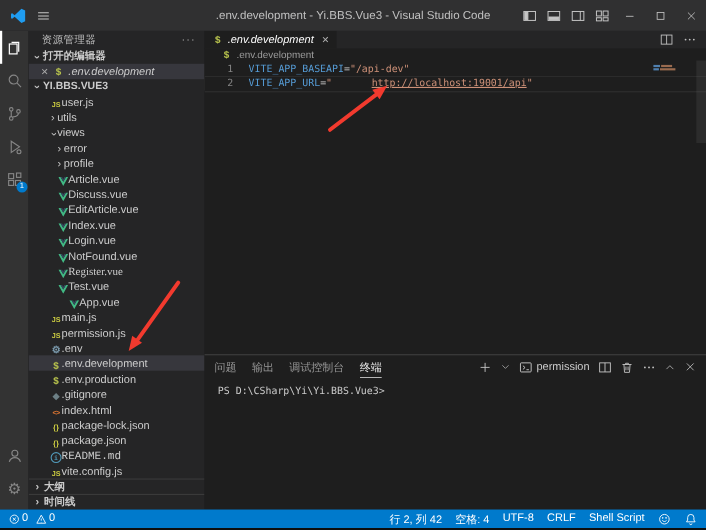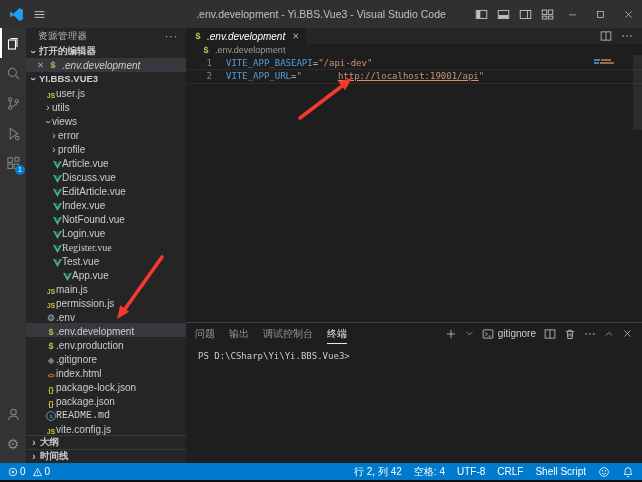--- a/index.html
+++ b/index.html
@@ -302,30 +302,30 @@
             </span>
             <span>Index.vue</span>
           </div>
           <div class="tree-row" style="padding-left: 26px;">
             <span class="fi">
               <svg width="9" height="8" viewBox="0 0 10 9">
                 <path fill="#41b883" d="M0 0h2.2L5 4.8 7.8 0H10L5 9z"></path>
                 <path fill="#35495e" d="M2.2 0h1.6L5 2.1 6.2 0h1.6L5 4.8z"></path>
               </svg>
             </span>
+            <span>Login.vue</span>
+          </div>
+          <div class="tree-row" style="padding-left: 26px;">
+            <span class="fi">
+              <svg width="9" height="8" viewBox="0 0 10 9">
+                <path fill="#41b883" d="M0 0h2.2L5 4.8 7.8 0H10L5 9z"></path>
+                <path fill="#35495e" d="M2.2 0h1.6L5 2.1 6.2 0h1.6L5 4.8z"></path>
+              </svg>
+            </span>
             <span>NotFound.vue</span>
-          </div>
-          <div class="tree-row" style="padding-left: 26px;">
-            <span class="fi">
-              <svg width="9" height="8" viewBox="0 0 10 9">
-                <path fill="#41b883" d="M0 0h2.2L5 4.8 7.8 0H10L5 9z"></path>
-                <path fill="#35495e" d="M2.2 0h1.6L5 2.1 6.2 0h1.6L5 4.8z"></path>
-              </svg>
-            </span>
-            <span>Login.vue</span>
           </div>
           <div class="tree-row" style="padding-left: 26px; font-family: Liberation Serif, serif;">
             <span class="fi">
               <svg width="9" height="8" viewBox="0 0 10 9">
                 <path fill="#41b883" d="M0 0h2.2L5 4.8 7.8 0H10L5 9z"></path>
                 <path fill="#35495e" d="M2.2 0h1.6L5 2.1 6.2 0h1.6L5 4.8z"></path>
               </svg>
             </span>
             <span>Register.vue</span>
           </div>
@@ -471,21 +471,21 @@
                   <path d="M3 5.5l5 5 5-5"></path>
                 </svg>
               </span>
               <span class="shell-item">
                 <span class="icon">
                   <svg width="12" height="12" viewBox="0 0 16 16" fill="none" stroke="currentColor" stroke-width="1.1">
                     <rect x="1.5" y="2.5" width="13" height="11" rx="1"></rect>
                     <path d="M4.5 6l2.6 2.2L4.5 10.4M8.8 10.8h3"></path>
                   </svg>
                 </span>
-                <span>gitignore</span>
+                <span>permission</span>
               </span>
               <span class="icon">
                 <svg width="12" height="12" viewBox="0 0 16 16" fill="none" stroke="currentColor" stroke-width="1.1">
                   <rect x="1.5" y="2.5" width="13" height="11"></rect>
                   <path d="M8 2.5v11"></path>
                 </svg>
               </span>
               <span class="icon">
                 <svg width="12" height="12" viewBox="0 0 16 16" fill="none" stroke="currentColor" stroke-width="1.1">
                   <path d="M2.5 4.5h11M6.3 4.5V3h3.4v1.5M4.3 4.5l.7 9.5h6l.7-9.5M6.7 7v4.5M9.3 7v4.5"></path>

